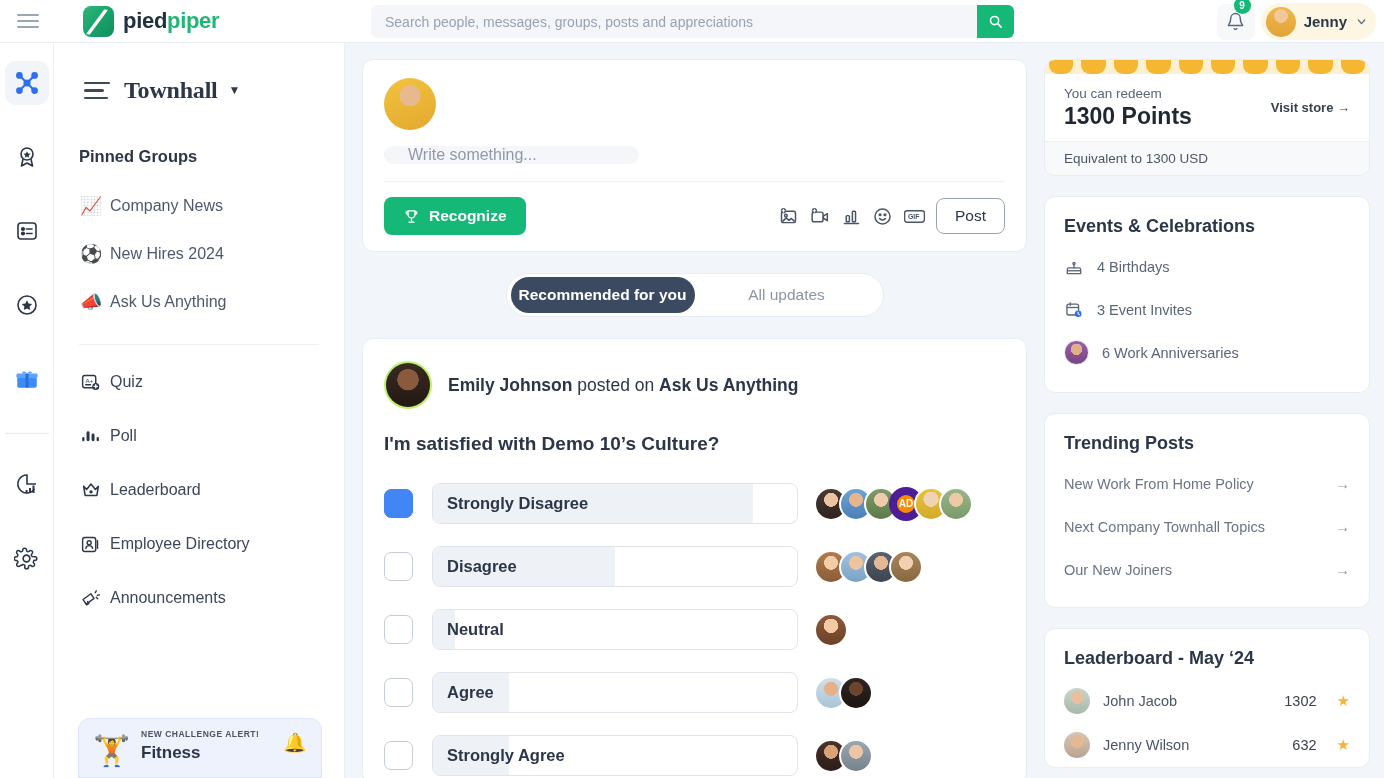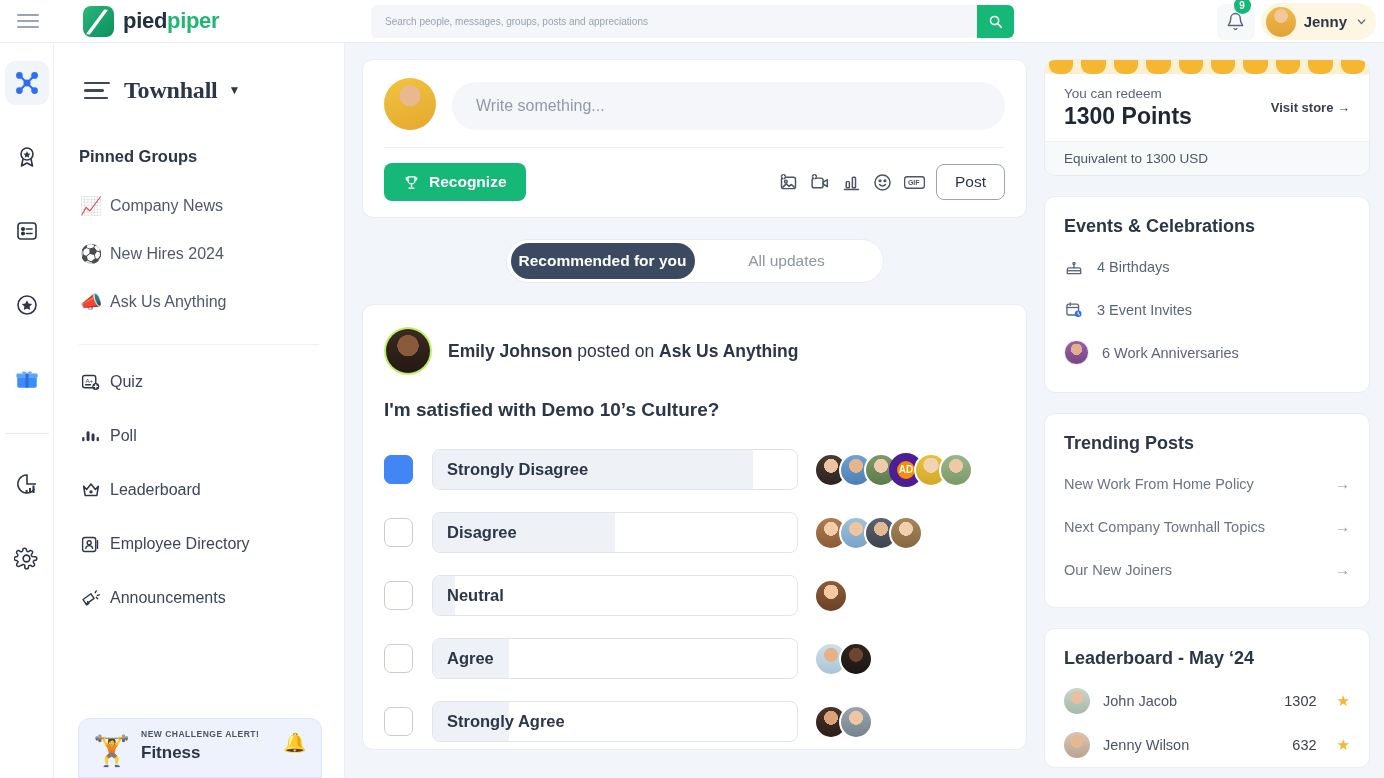--- a/index.html
+++ b/index.html
@@ -36,21 +36,21 @@
   .brand-text .b1 { color: #22313f; }
   .brand-text .b2 { color: #22b573; }
 
   .searchwrap {
     position: absolute; left: 371px; top: 5px; width: 643px; height: 33px;
     display: flex; align-items: center;
     background: #f4f6f9; border-radius: 6px; overflow: hidden;
   }
   .searchwrap input {
     flex: 1; height: 33px; border: 0; outline: 0; background: transparent;
-    font-size: 10px; color: #1d4ed8; padding: 0 14px;
+    font-size: 14px; color: #1d4ed8; padding: 0 14px;
     font-family: "Liberation Sans", sans-serif;
   }
   .searchwrap input::placeholder { color: #98a3b3; }
   .search-btn {
     width: 37px; height: 33px; background: #16b877; border: 0; cursor: pointer;
     display: flex; align-items: center; justify-content: center;
   }
 
   .top-right { position: absolute; right: 8px; top: 3px; display: flex; align-items: center; gap: 6px; }
   .bell-btn {
@@ -119,21 +119,21 @@
   .challenge .kb { position: absolute; left: 14px; top: 14px; font-size: 30px; }
   .ch-label { font-size: 8.5px; font-weight: bold; letter-spacing: .5px; color: #4a5465; }
   .ch-title { font-size: 17px; font-weight: bold; color: #2b3648; margin-top: 4px; }
   .ch-bell { position: absolute; right: 14px; top: 12px; font-size: 19px; }
 
   
   .feed { position: absolute; left: 345px; top: 43px; width: 699px; height: 735px; padding: 16px 17px 0 17px; }
   .card { background: #fff; border-radius: 11px; border: 1px solid #e9edf3; }
 
   .composer { padding: 18px 21px 16px 21px; }
-  .comp-top { display: flex; align-items: flex-end; gap: 16px; }
+  .comp-top { display: flex; align-items: flex-start; gap: 16px; flex-direction: column; }
   .comp-input {
     flex: 1; height: 48px; background: #f4f6f9; border-radius: 24px; border: 0; outline: 0;
     padding: 0 24px; font-size: 16px; color: #3c4659;
     font-family: "Liberation Sans", sans-serif;
   }
   .comp-input::placeholder { color: #9199a8; }
   .comp-sep { height: 1px; background: #eef1f5; margin: 17px 0 0 0; }
   .comp-bottom { display: flex; align-items: center; margin-top: 15px; }
   .recognize {
     display: flex; align-items: center; gap: 9px; height: 38px; padding: 0 19px;

